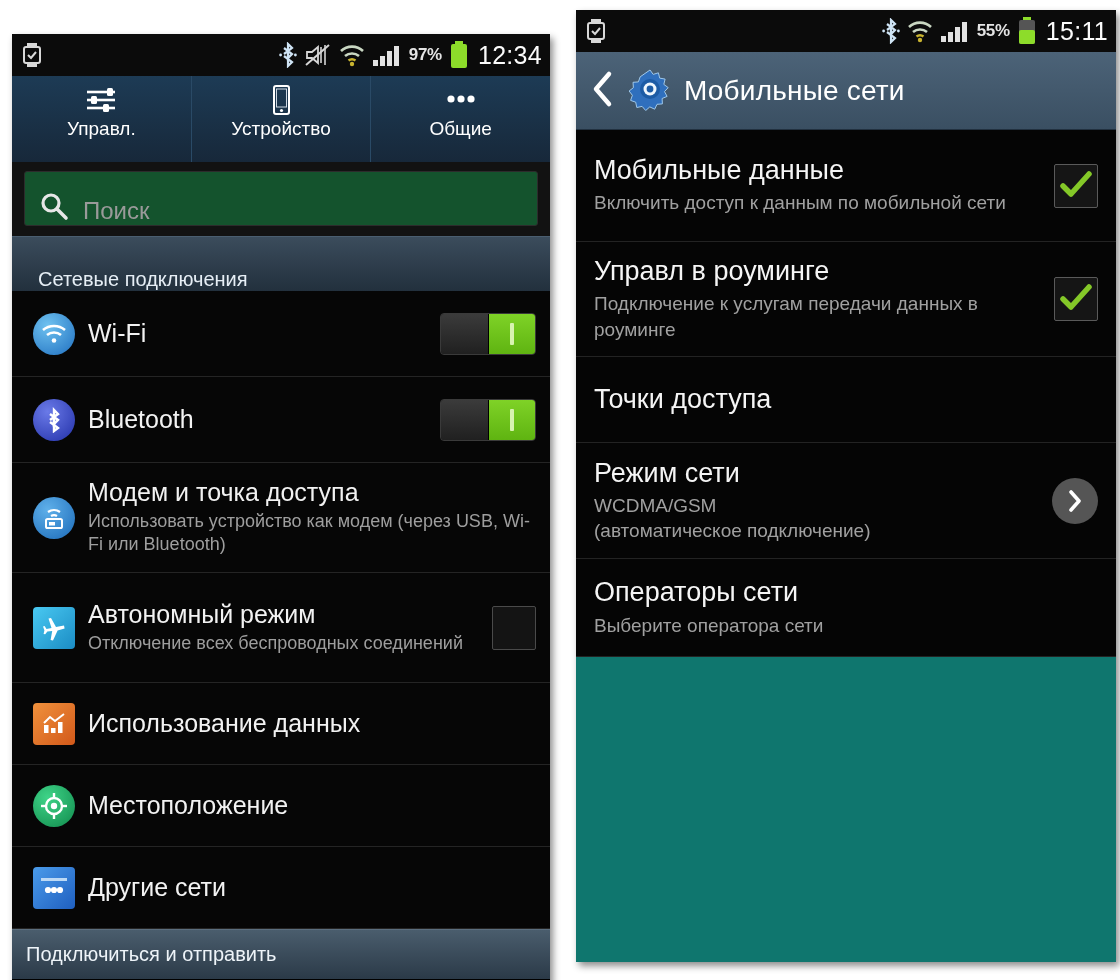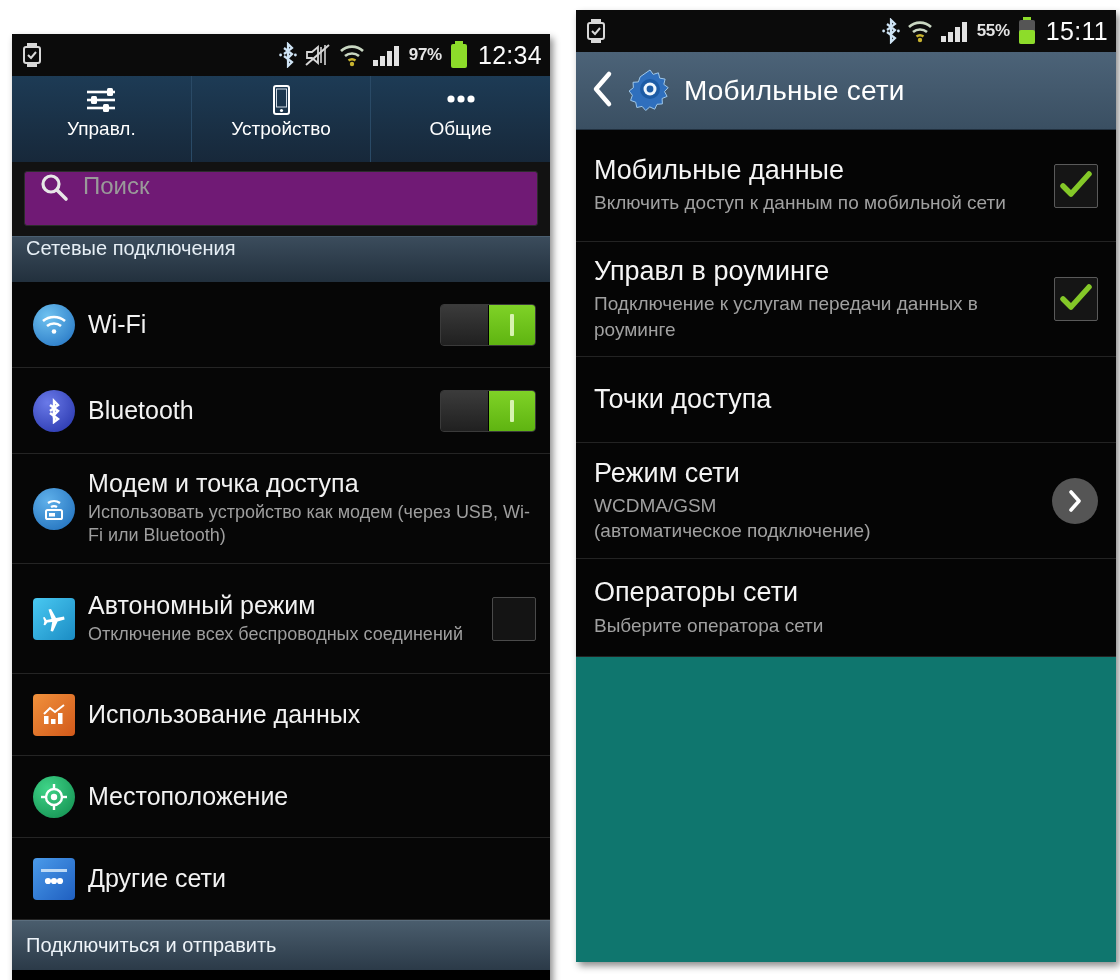--- a/index.html
+++ b/index.html
@@ -87,39 +87,39 @@
   }
   .tab.active .tab-label { text-overflow: clip; }
 
   
   .search-wrap {
     background: #121212;
     padding: 9px 12px 10px 12px;
   }
   .search-box {
     height: 55px;
-    background: #701a75;
+    background: #14532d;
     border: 1px solid #2c2c2c;
     border-radius: 3px;
     display: flex;
-    align-items: flex-start;
+    align-items: flex-end;
     padding: 0 14px;
     gap: 14px;
   }
   .search-placeholder {
     font-size: 24px;
     color: #9a9a9a;
   }
 
   
   .section-head {
-    height: 46px;
+    height: 55px;
     background: linear-gradient(to bottom,#3b4c5c 0%,#22303d 100%);
-    display:flex; align-items:flex-start;
-    padding-left: 14px;
+    display:flex; align-items:flex-end;
+    padding-left: 26px;
     border-top: 1px solid #4a5e70;
   }
   .section-head-label {
     font-size: 20px; color:#e6eef5; font-weight: 500;
   }
 
   
   .list { background:#000; }
   .row {
     display: flex;

